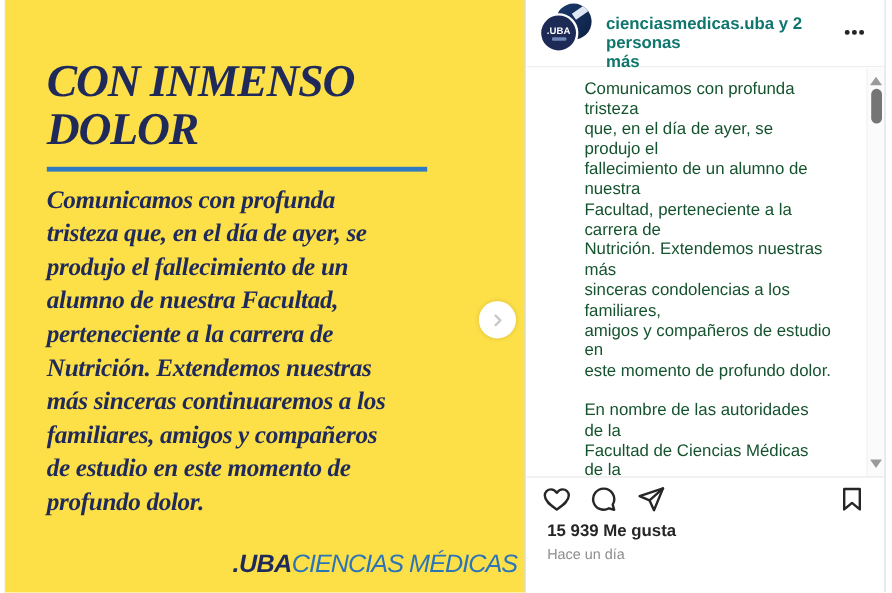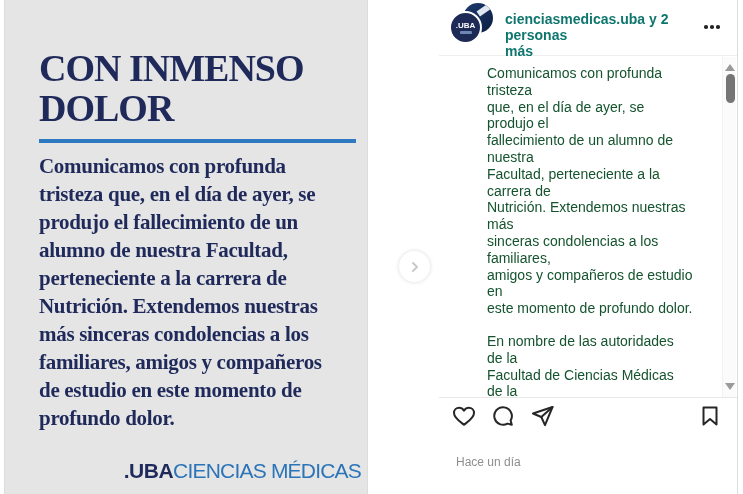--- a/index.html
+++ b/index.html
@@ -1,22 +1,22 @@
 <!DOCTYPE html>
 <html><head>
 <meta charset="utf-8">
 <style>
   * { margin:0; padding:0; box-sizing:border-box; }
   html,body { background:#fff; }
   body { width:743px; height:494px; font-family:"Liberation Sans", sans-serif; color:#262626; overflow:hidden; }
   .screen { position:relative; width:743px; height:494px; background:#fff; overflow:hidden; }
 
   
-  .post-image { position:absolute; left:4px; top:0; width:364px; height:494px; background:#e5e5e5;
-                border-left:1px solid #dcdcdc; border-right:1px solid #dcdcdc; }
+  .post-image { position:absolute; left:4px; top:0; width:434px; height:494px; background:#fde047;
+                border-left:1px solid #dcdcdc; border-right:1px solid #dcdcdc;font-style:italic; }
   .pi-heading { position:absolute; left:34px; top:48px; width:380px;
                 font-family:"Liberation Serif","DejaVu Serif",serif; font-weight:700;
                 font-size:38px; line-height:40px; letter-spacing:-1px; color:#1f2a5a; white-space:pre-line; }
   .pi-underline { position:absolute; left:34px; top:139px; width:317px; height:4px; background:#2e7ac0; }
   .pi-body { position:absolute; left:34px; top:152px; width:398px;
              font-family:"Liberation Serif","DejaVu Serif",serif; font-weight:700;
              font-size:21px; line-height:28px; letter-spacing:-0.3px; color:#1f2a5a; white-space:pre-line; }
   .pi-footer { position:absolute; right:6px; bottom:12px; white-space:nowrap; font-size:21px; line-height:22px;margin-top:44px; }
   .pi-footer .uba { color:#1f2a5a; font-weight:700; letter-spacing:-0.5px; }
   .pi-footer .fac { color:#2b74b8; font-weight:400; letter-spacing:-0.8px; }
@@ -76,21 +76,21 @@
   <div class="post-image">
     <div class="pi-heading">CON INMENSO
 DOLOR</div>
     <div class="pi-underline"></div>
     <div class="pi-body">Comunicamos con profunda
 tristeza que, en el día de ayer, se
 produjo el fallecimiento de un
 alumno de nuestra Facultad,
 perteneciente a la carrera de
 Nutrición. Extendemos nuestras
-más sinceras condolencias a los
+más sinceras continuaremos a los
 familiares, amigos y compañeros
 de estudio en este momento de
 profundo dolor.</div>
     <div class="pi-footer">
       <span class="uba">.UBA</span><span class="fac">CIENCIAS MÉDICAS</span>
     </div>
     <div class="next-btn">
       <svg class="chev" width="12" height="12" viewBox="0 0 12 12">
         <polyline points="4,2 8,6 4,10"></polyline>
       </svg>
@@ -165,16 +165,17 @@
           <path d="M21.5 3L14 21.2l-3.7-8.2L2 9.5z"></path>
         </svg>
       </span>
       <span class="act-icon save-icon">
         <svg viewBox="0 0 24 24">
           <path d="M5.5 3.5h13v17l-6.5-5.4-6.5 5.4z"></path>
         </svg>
       </span>
     </div>
 
+    <div class="likes">15 939 Me gusta</div>
     <div class="timestamp">Hace un día</div>
 
   </div>
 </div>
 
 </body></html>

